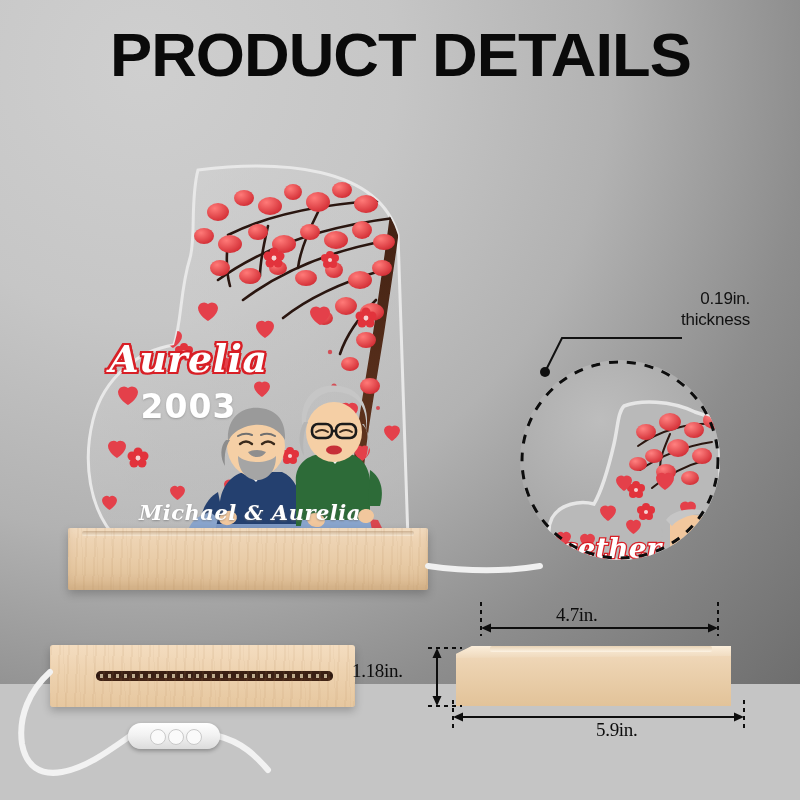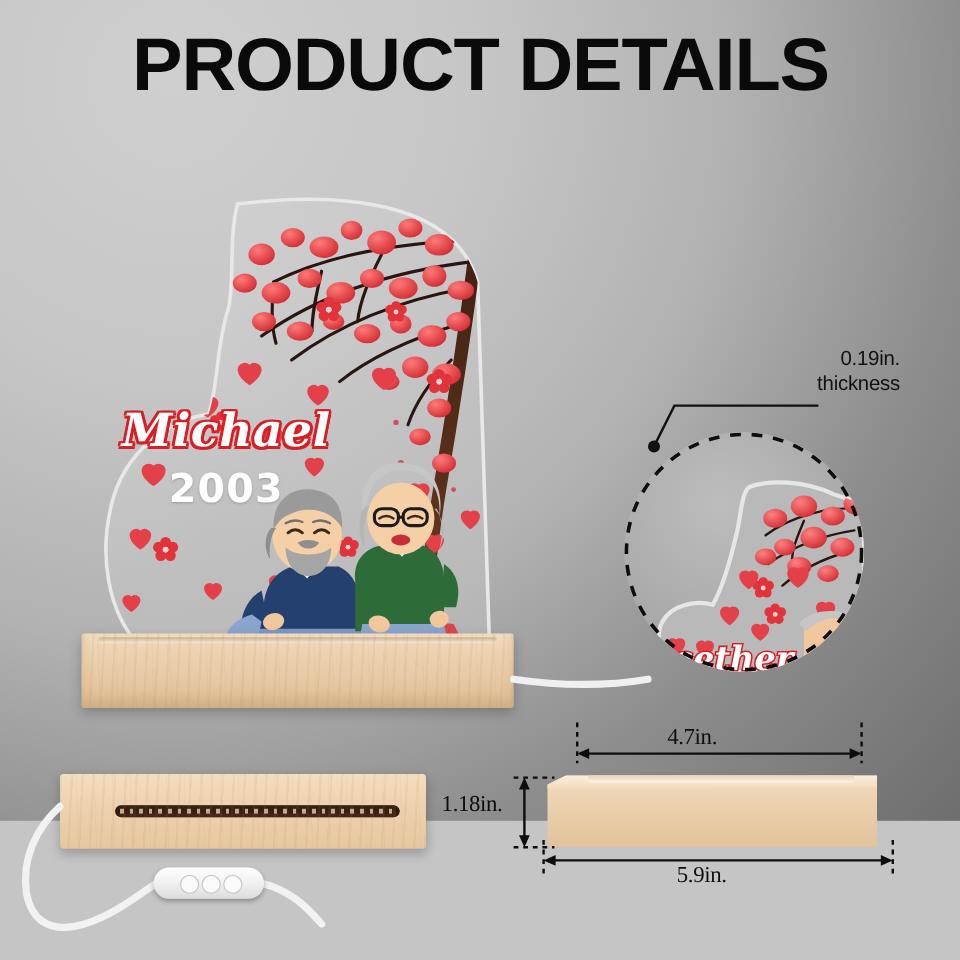--- a/index.html
+++ b/index.html
@@ -125,22 +125,22 @@
   }
 
   .thick-label{
     position:absolute;left:580px;top:288px;width:170px;text-align:right;
     font-size:17px;color:#111;line-height:1.25;letter-spacing:-0.2px;
   }
 
   
   .dim-text{position:absolute;font-size:19px;color:#0d0d0d;letter-spacing:-0.3px;font-family:Liberation Serif, serif;}
   .dim-47{left:556px;top:604px;}
-  .dim-118{left:368px;top:660px;}
-  .dim-59{left:564px;top:719px;}
+  .dim-118{left:352px;top:660px;}
+  .dim-59{left:596px;top:719px;}
 
   .annot{position:absolute;inset:0;width:800px;height:800px;pointer-events:none;}
 </style>
 </head>
 <body>
 
 <div id="stage">
 
   <div class="page-title">PRODUCT DETAILS</div>
 
@@ -365,25 +365,26 @@
             <path d="M238,292 q6,-4 12,0" stroke="#3a2a1c" stroke-width="2" fill="none" stroke-linecap="round"></path>
             <path d="M262,292 q6,-4 12,0" stroke="#3a2a1c" stroke-width="2" fill="none" stroke-linecap="round"></path>
 
             <ellipse cx="256" cy="310" rx="8" ry="4.5" fill="#c62f38"></ellipse>
           </g>
         </g>
       </g>
     </svg>
 
     <div class="plaque-text">
-      <div class="tog-line">Michael</div>
+      <div class="tog-line">Aurelia</div>
       <div class="year-line">2003</div>
     </div>
   </div>
 
+  <div class="couple-names">Michael &amp; Aurelia</div>
 
   <div class="wood-main">
     <div class="slot"></div>
     <div class="grainy"></div>
   </div>
 
   <div class="wood-top">
     <div class="led-slot"></div>
     <div class="grainy"></div>
   </div>

